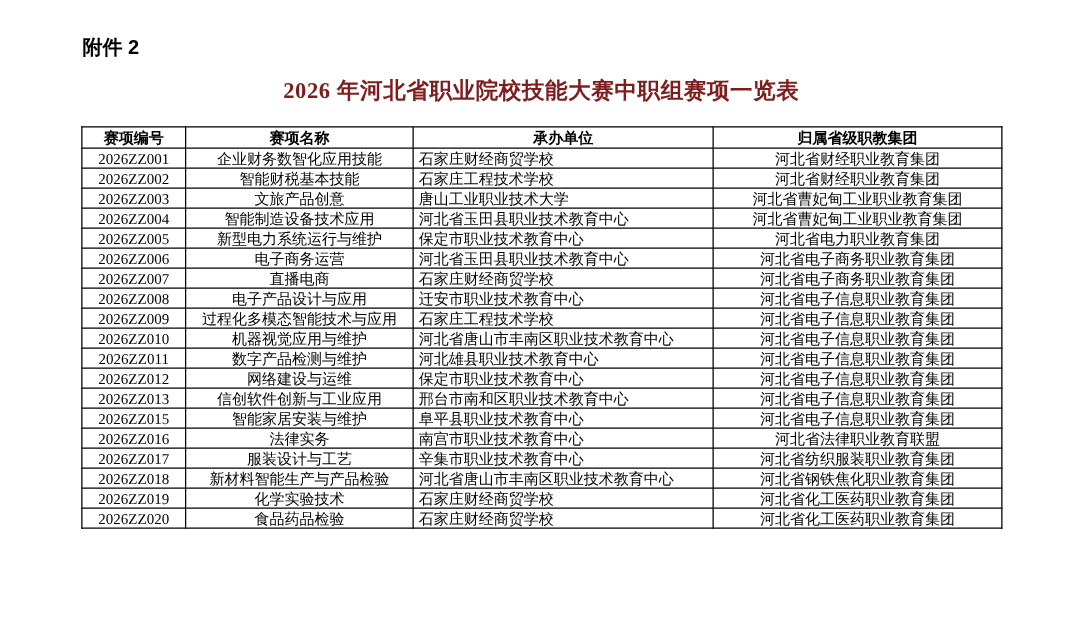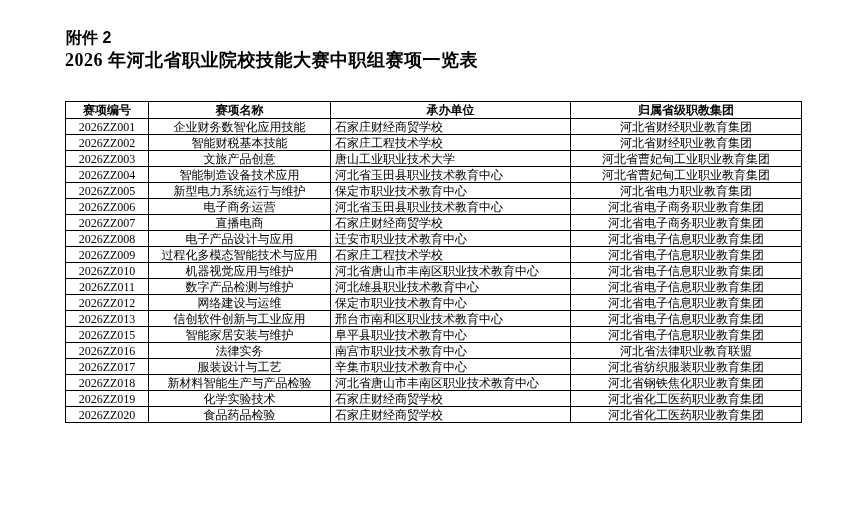--- a/index.html
+++ b/index.html
@@ -22,28 +22,28 @@
     top: 28px;
     font-family: "Liberation Sans", "DejaVu Sans", sans-serif;
     font-weight: bold;
     font-size: 16px;
     color: #000000;
     white-space: nowrap;
   }
   .doc-title {
     position: absolute;
     left: 65px;
-    top: 48px;
+    top: 60px;
     width: 736px;
-    text-align: left;
+    text-align: center;
     font-family: "Liberation Serif", "DejaVu Serif", serif;
     font-weight: bold;
     font-size: 18px;
     letter-spacing: 0.5px;
-    color: #000000;
+    color: #7f1d1d;
     white-space: nowrap;
   }
   table.roster {
     position: absolute;
     left: 65px;
     top: 101px;
     width: 737px;
     border-collapse: collapse;
     table-layout: fixed;
     font-size: 12px;

